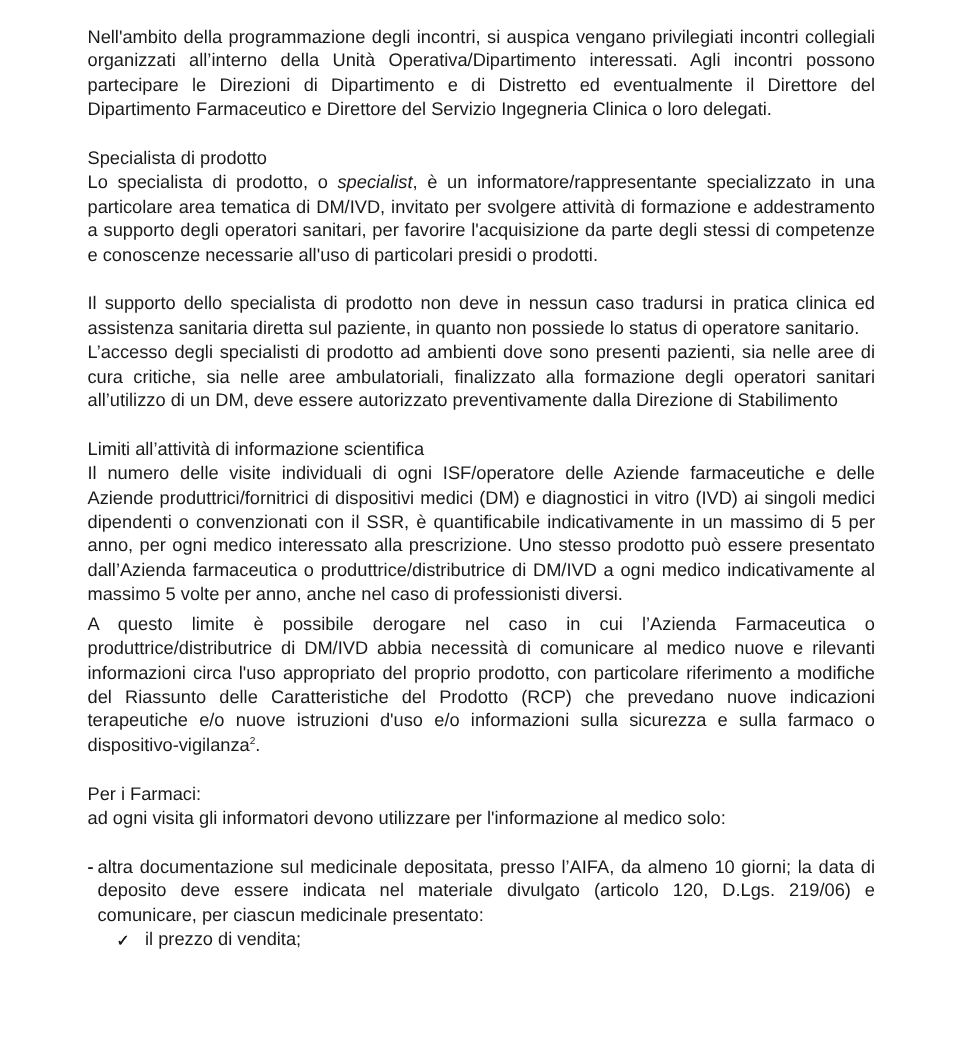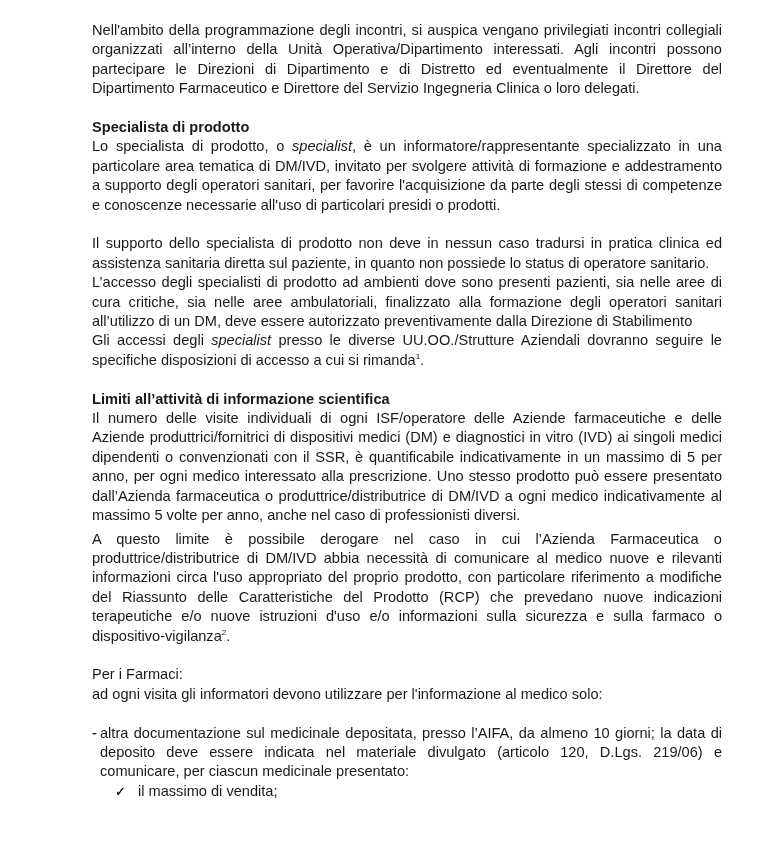--- a/index.html
+++ b/index.html
@@ -15,29 +15,28 @@
       font-family: "Liberation Sans", sans-serif;
       color: #1a1a1a;
       font-size: 14.6px;
       line-height: 19.4px;
     }
     .page {
       position: absolute;
       left: 70px;
       top: 21px;
       width: 630px;
-      margin-left: 22px;
     }
     p {
       margin: 0;
       text-align: justify;
     }
     .blank { height: 19.4px; }
     .heading {
-      font-weight: bold;
+      font-weight: normal;
       margin: 0;
     }
     .gap-sm { height: 4px; }
     em { font-style: italic; }
     sup { font-size: 8px; line-height: 0; vertical-align: 6px; }
     .dash-item {
       position: relative;
       padding-left: 8px;
       text-align: justify;
     }
@@ -66,21 +65,20 @@
 
   <div class="blank"></div>
 
   <div class="heading">Specialista di prodotto</div>
   <p><span>Lo specialista di prodotto, o </span><em>specialist</em><span>, è un informatore/rappresentante specializzato in una particolare area tematica di DM/IVD, invitato per svolgere attività di formazione e addestramento a supporto degli operatori sanitari, per favorire l'acquisizione da parte degli stessi di competenze e conoscenze necessarie all'uso di particolari presidi o prodotti.</span></p>
 
   <div class="blank"></div>
 
   <p>Il supporto dello specialista di prodotto non deve in nessun caso tradursi in pratica clinica ed assistenza sanitaria diretta sul paziente, in quanto non possiede lo status di operatore sanitario.</p>
   <p>L’accesso degli specialisti di prodotto ad ambienti dove sono presenti pazienti, sia nelle aree di cura critiche, sia nelle aree ambulatoriali, finalizzato alla formazione degli operatori sanitari all’utilizzo di un DM, deve essere autorizzato preventivamente dalla Direzione di Stabilimento</p>
-  <p><span>Gli accessi degli </span><em>specialist</em><span> presso le diverse UU.OO./Strutture Aziendali dovranno seguire le specifiche disposizioni di accesso a cui si rimanda</span><sup>1</sup><span>.</span></p>
 
   <div class="blank"></div>
 
   <div class="heading">Limiti all’attività di informazione scientifica</div>
   <p>Il numero delle visite individuali di ogni ISF/operatore delle Aziende farmaceutiche e delle Aziende produttrici/fornitrici di dispositivi medici (DM) e diagnostici in vitro (IVD) ai singoli medici dipendenti o convenzionati con il SSR, è quantificabile indicativamente in un massimo di 5 per anno, per ogni medico interessato alla prescrizione. Uno stesso prodotto può essere presentato dall’Azienda farmaceutica o produttrice/distributrice di DM/IVD a ogni medico indicativamente al massimo 5 volte per anno, anche nel caso di professionisti diversi.</p>
   <div class="gap-sm"></div>
   <p><span>A questo limite è possibile derogare nel caso in cui l’Azienda Farmaceutica o produttrice/distributrice di DM/IVD abbia necessità di comunicare al medico nuove e rilevanti informazioni circa l'uso appropriato del proprio prodotto, con particolare riferimento a modifiche del Riassunto delle Caratteristiche del Prodotto (RCP) che prevedano nuove indicazioni terapeutiche e/o nuove istruzioni d'uso e/o informazioni sulla sicurezza e sulla farmaco o dispositivo-vigilanza</span><sup>2</sup><span>.</span></p>
 
   <div class="blank"></div>
 
@@ -95,16 +93,16 @@
   <div class="dash-item">
     <span class="dash">-</span>
     <span>altra documentazione sul medicinale depositata, presso l’AIFA, da almeno 10 giorni; la data di deposito deve essere indicata nel materiale divulgato (articolo 120, D.Lgs. 219/06) e comunicare, per ciascun medicinale presentato:</span>
   </div>
 
   <div class="check-item">
     <span class="check">✓</span>
   </div>
   <div class="check-item">
     <span class="check">✓</span>
-    <span>il massimo di vendita;</span>
+    <span>il prezzo di vendita;</span>
   </div>
 
 </div>
 
 </body></html>

